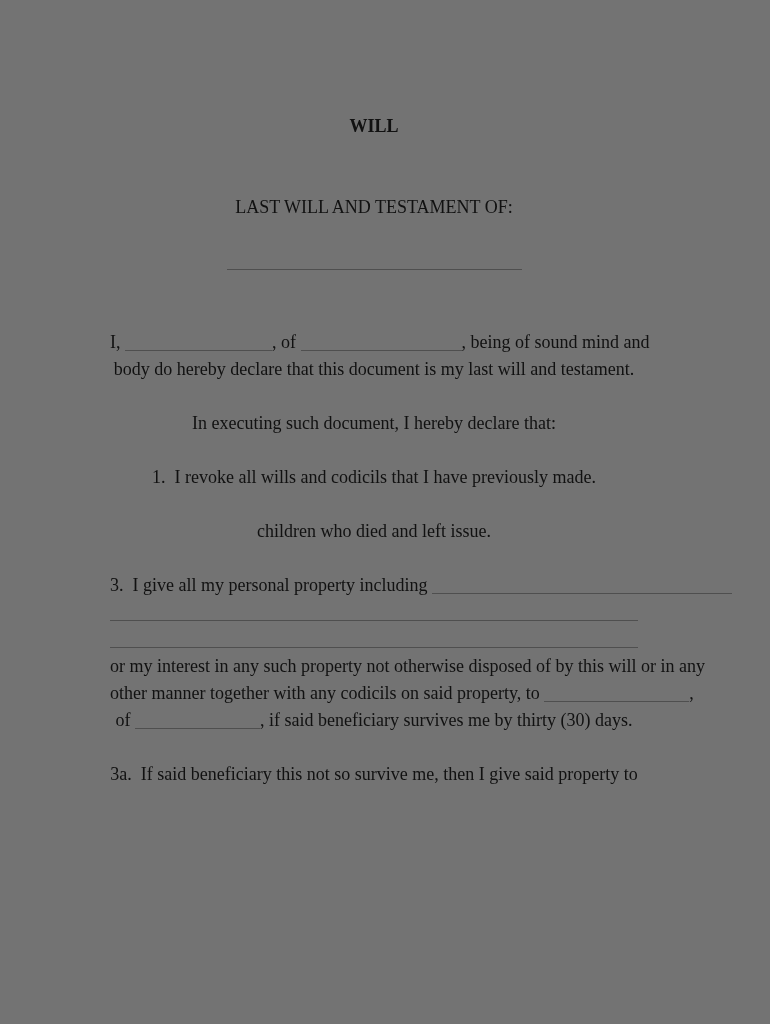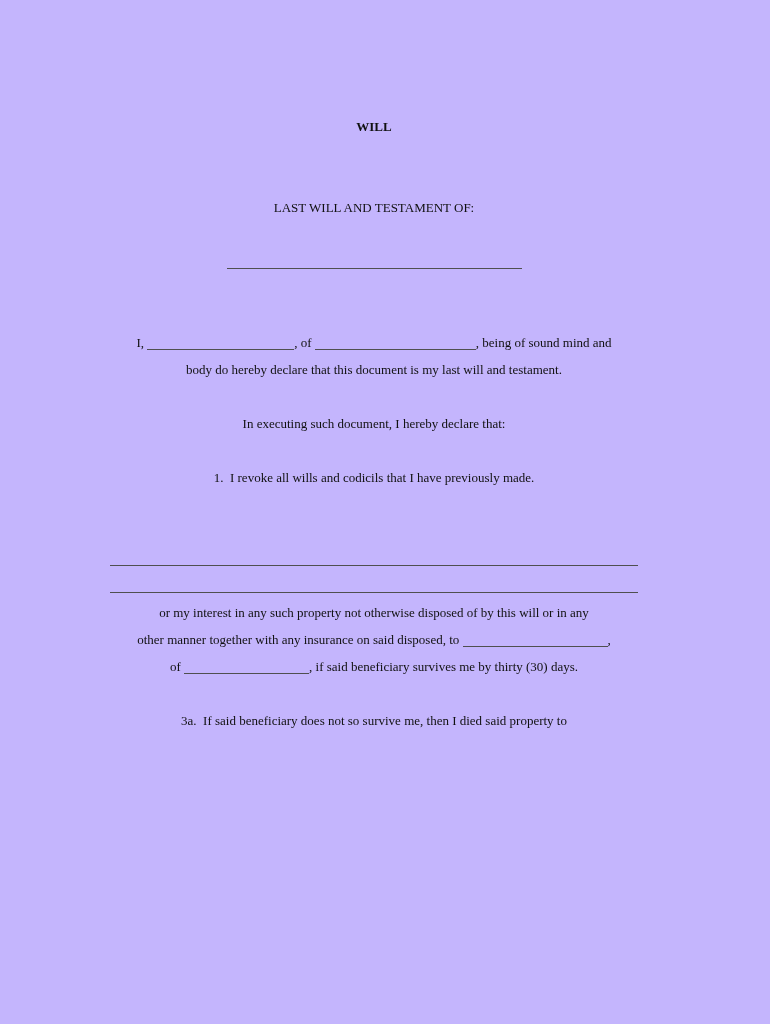--- a/index.html
+++ b/index.html
@@ -4,24 +4,24 @@
 <style>
   html, body {
     margin: 0;
     padding: 0;
     background: #ffffff;
   }
   .page {
     position: relative;
     width: 770px;
     height: 1024px;
-    background: #c4b5fd;
+    background: #737373;
     overflow: hidden;
     font-family: "Liberation Serif", "DejaVu Serif", serif;
-    font-size: 13px;
+    font-size: 18px;
     color: #111111;
     box-sizing: border-box;
   }
   .doc {
     position: absolute;
     top: 113px;
     left: 110px;
     width: 528px;
   }
   .line {
@@ -53,22 +53,24 @@
       <div class="line"><span class="blank" style="width: 295px; border-bottom-color: rgb(79, 79, 79);"></span></div>
       <div class="line"></div>
       <div class="line"></div>
       <div class="line"><span class="run">I, </span><span class="blank" style="width: 147px; border-bottom-color: rgb(79, 79, 79);"></span><span class="run">, of </span><span class="blank" style="width: 161px; border-bottom-color: rgb(79, 79, 79);"></span><span class="run">, being of sound mind and</span></div>
       <div class="line"><span class="run">body do hereby declare that this document is my last will and testament.</span></div>
       <div class="line"></div>
       <div class="line"><span class="run">In executing such document, I hereby declare that:</span></div>
       <div class="line"></div>
       <div class="line"><span class="run">1.  I revoke all wills and codicils that I have previously made.</span></div>
       <div class="line"></div>
+      <div class="line"><span class="run">children who died and left issue.</span></div>
       <div class="line"></div>
+      <div class="line"><span class="run">3.  I give all my personal property including </span><span class="blank" style="width: 300px; border-bottom-color: rgb(79, 79, 79);"></span></div>
       <div class="line"><span class="blank" style="width: 528px; border-bottom-color: rgb(79, 79, 79);"></span></div>
       <div class="line"><span class="blank" style="width: 528px; border-bottom-color: rgb(79, 79, 79);"></span></div>
       <div class="line"><span class="run">or my interest in any such property not otherwise disposed of by this will or in any</span></div>
-      <div class="line"><span class="run">other manner together with any insurance on said disposed, to </span><span class="blank" style="width: 145px; border-bottom-color: rgb(79, 79, 79);"></span><span class="run">,</span></div>
+      <div class="line"><span class="run">other manner together with any codicils on said property, to </span><span class="blank" style="width: 145px; border-bottom-color: rgb(79, 79, 79);"></span><span class="run">,</span></div>
       <div class="line"><span class="run">of </span><span class="blank" style="width: 125px; border-bottom-color: rgb(79, 79, 79);"></span><span class="run">, if said beneficiary survives me by thirty (30) days.</span></div>
       <div class="line"></div>
-      <div class="line"><span class="run">3a.  If said beneficiary does not so survive me, then I died said property to</span></div>
+      <div class="line"><span class="run">3a.  If said beneficiary this not so survive me, then I give said property to</span></div>
     </div>
 </div>
 
 </body></html>

